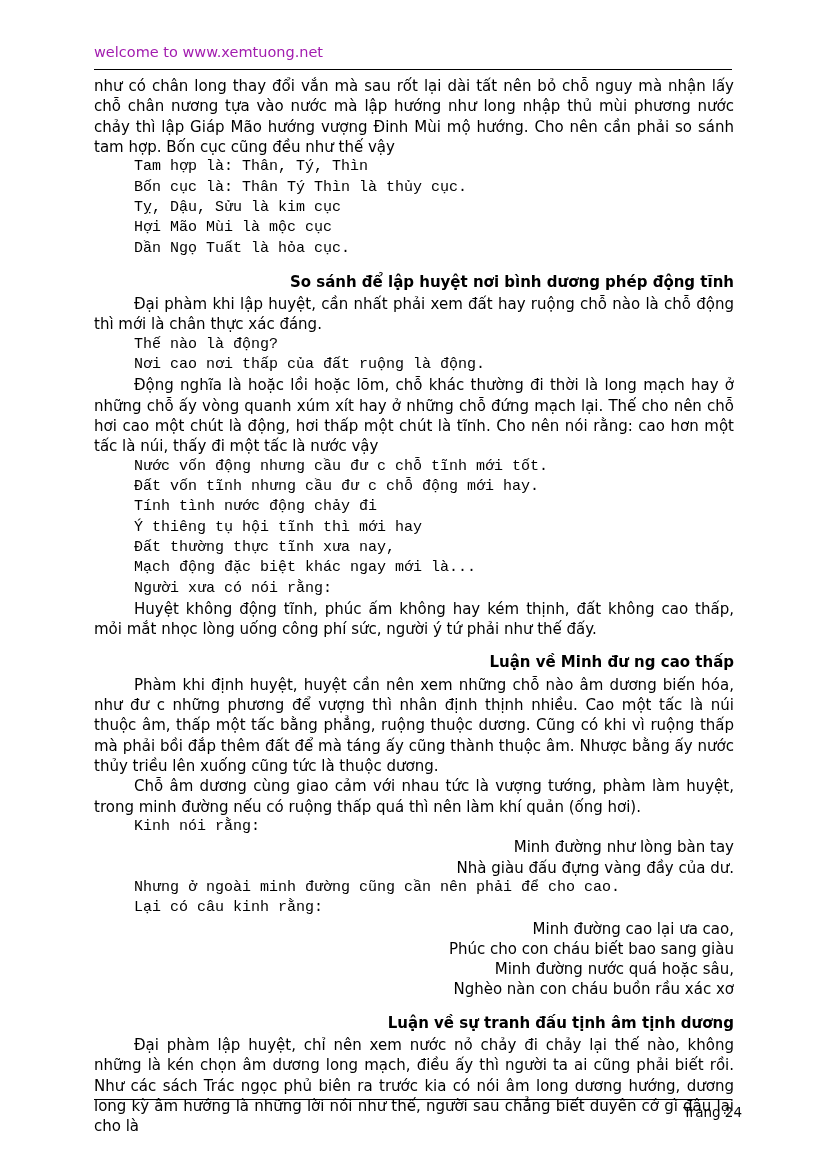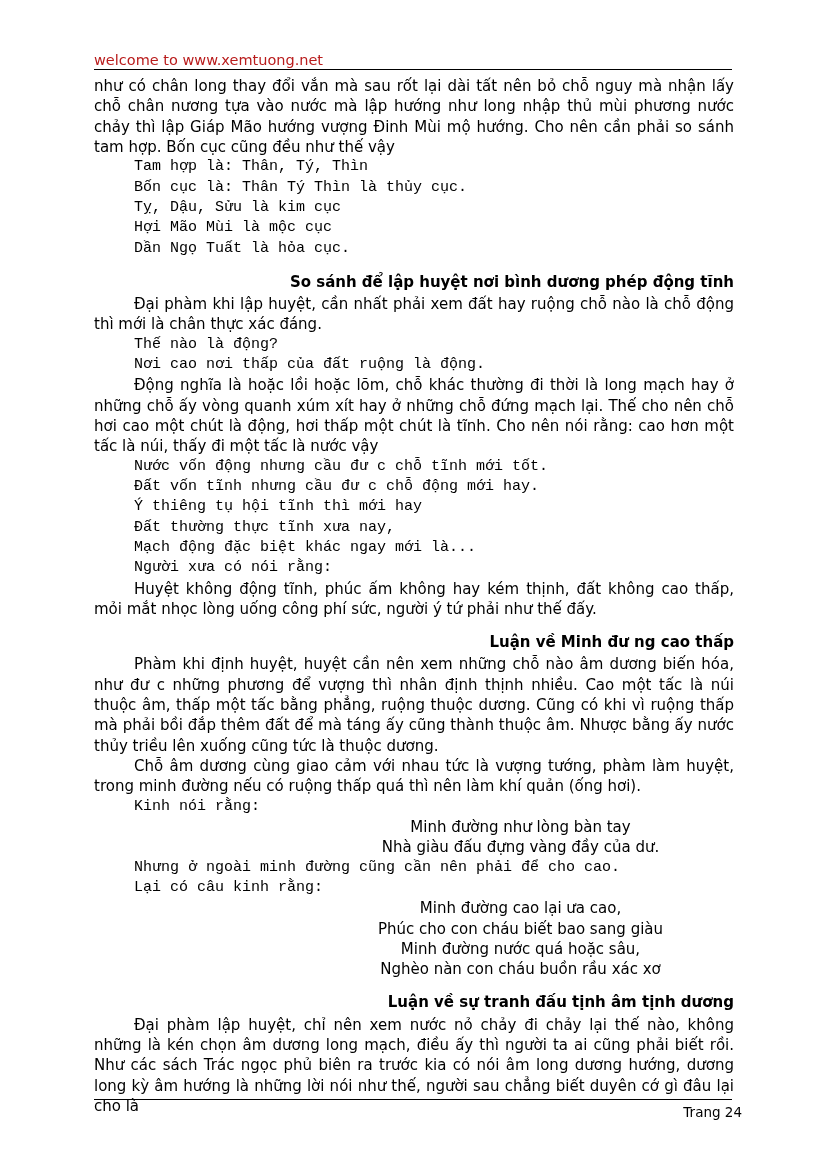--- a/index.html
+++ b/index.html
@@ -20,22 +20,21 @@
     box-sizing: border-box;
     padding: 0;
     background: #ffffff;
   }
   .header {
     position: absolute;
     top: 44px;
     left: 94px;
     font-size: 14.5px;
     line-height: 1.2;
-    color: #b91c1c;
-    margin-top: 8px;
+    color: #a21caf;
   }
   .rule-top {
     position: absolute;
     top: 69px;
     left: 94px;
     width: 638px;
     height: 1px;
     background: #000;
   }
   .content {
@@ -57,21 +56,21 @@
   }
   .indent {
     text-indent: 40px;
   }
   .ml {
     margin-left: 40px;
     font-family: Liberation Mono, monospace;
   }
   .poem {
     margin-left: 213px;
-    text-align: center;
+    text-align: right;
   }
   .heading {
     text-align: right;
     font-weight: bold;
     margin-top: 13px;
     margin-bottom: 2px;
   }
   .rule-bottom {
     position: absolute;
     top: 1099px;
@@ -108,20 +107,21 @@
     <p class="ml">Dần Ngọ Tuất là hỏa cục.</p>
 
     <p class="heading">So sánh để lập huyệt nơi bình dương phép động tĩnh</p>
 
     <p class="just indent">Đại phàm khi lập huyệt, cần nhất phải xem đất hay ruộng chỗ nào là chỗ động thì mới là chân thực xác đáng.</p>
     <p class="ml">Thế nào là động?</p>
     <p class="ml">Nơi cao nơi thấp của đất ruộng là động.</p>
     <p class="just indent">Động nghĩa là hoặc lồi hoặc lõm, chỗ khác thường đi thời là long mạch hay ở những chỗ ấy vòng quanh xúm xít hay ở những chỗ đứng mạch lại. Thế cho nên chỗ hơi cao một chút là động, hơi thấp một chút là tĩnh. Cho nên nói rằng: cao hơn một tấc là núi, thấy đi một tấc là nước vậy</p>
     <p class="ml">Nước vốn động nhưng cầu đư  c chỗ tĩnh mới tốt.</p>
     <p class="ml">Đất vốn tĩnh nhưng cầu đư  c chỗ động mới hay.</p>
+    <p class="ml">Tính tình nước động chảy đi</p>
     <p class="ml">Ý thiêng tụ hội tĩnh thì mới hay</p>
     <p class="ml">Đất thường thực tĩnh xưa nay,</p>
     <p class="ml">Mạch động đặc biệt khác ngay mới là...</p>
     <p class="ml">Người xưa có nói rằng:</p>
     <p class="just indent">Huyệt không động tĩnh, phúc ấm không hay kém thịnh, đất không cao thấp, mỏi mắt nhọc lòng uống công phí sức, người ý tứ phải như thế đấy.</p>
 
     <p class="heading">Luận về Minh đư  ng cao thấp</p>
 
     <p class="just indent">Phàm khi định huyệt, huyệt cần nên xem những chỗ nào âm dương biến hóa, như đư  c những phương để vượng thì nhân định thịnh nhiều. Cao một tấc là núi thuộc âm, thấp một tấc bằng phẳng, ruộng thuộc dương. Cũng có khi vì ruộng thấp mà phải bồi đắp thêm đất để mà táng ấy cũng thành thuộc âm. Nhược bằng ấy nước thủy triều lên xuống cũng tức là thuộc dương.</p>
     <p class="just indent">Chỗ âm dương cùng giao cảm với nhau tức là vượng tướng, phàm làm huyệt, trong minh đường nếu có ruộng thấp quá thì nên làm khí quản (ống hơi).</p>

